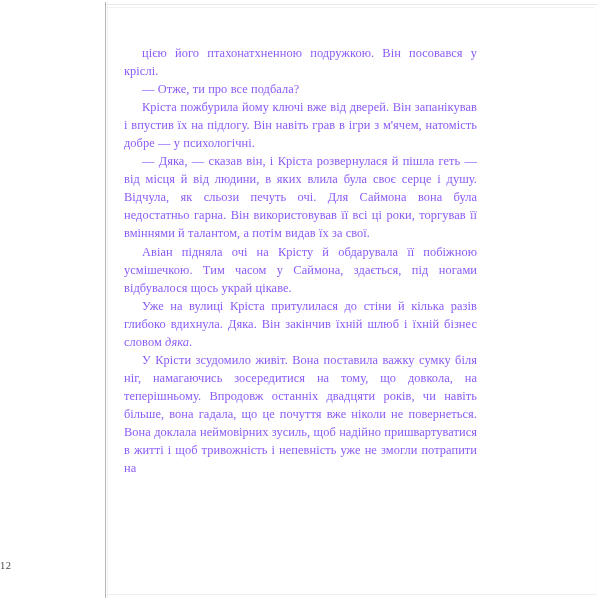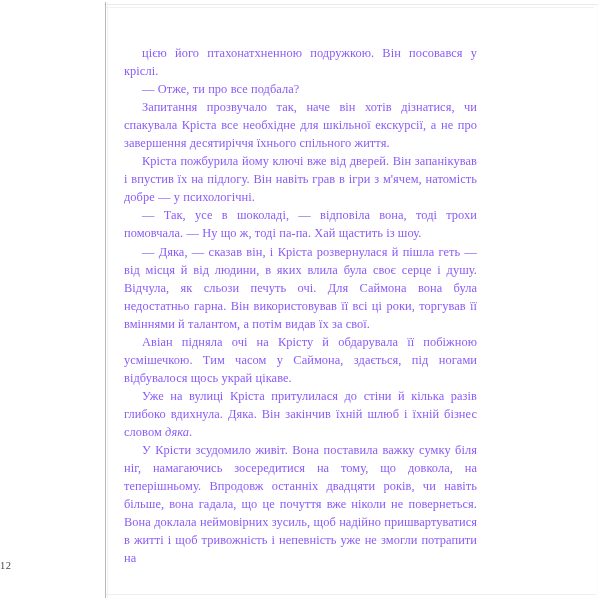--- a/index.html
+++ b/index.html
@@ -115,23 +115,21 @@
   <div class="scan-edge-top"></div>
   <div class="scan-edge-top2"></div>
   <div class="spine-line"></div>
   <div class="spine-line-soft"></div>
   <div class="page-right-edge"></div>
   <div class="scan-edge-bottom"></div>
 
   <div id="text-column">
       <p>цією його птахонатхненною подружкою. Він посовався у кріслі.</p>
       <p>— Отже, ти про все подбала?</p>
-      <p>Запитання прозвучало так, наче він хотів дізнатися, чи спакувала Кріста все необхідне для шкільної екскурсії, а не про завершення десятиріччя їхнього спільного життя.</p>
       <p>Кріста пожбурила йому ключі вже від дверей. Він запанікував і впустив їх на підлогу. Він навіть грав в ігри з м'ячем, натомість добре — у психологічні.</p>
-      <p>— Так, усе в шоколаді, — відповіла вона, тоді трохи помовчала. — Ну що ж, тоді па-па. Хай щастить із шоу.</p>
       <p>— Дяка, — сказав він, і Кріста розвернулася й пішла геть — від місця й від людини, в яких влила була своє серце і душу. Відчула, як сльози печуть очі. Для Саймона вона була недостатньо гарна. Він використовував її всі ці роки, торгував її вміннями й талантом, а потім видав їх за свої.</p>
       <p>Авіан підняла очі на Крісту й обдарувала її побіжною усмішечкою. Тим часом у Саймона, здається, під ногами відбувалося щось украй цікаве.</p>
       <p><span>Уже на вулиці Кріста притулилася до стіни й кілька разів глибоко вдихнула. Дяка. Він закінчив їхній шлюб і їхній бізнес словом </span><em>дяка</em><span>.</span></p>
       <p>У Крісти зсудомило живіт. Вона поставила важку сумку біля ніг, намагаючись зосередитися на тому, що довкола, на теперішньому. Впродовж останніх двадцяти років, чи навіть більше, вона гадала, що це почуття вже ніколи не повернеться. Вона доклала неймовірних зусиль, щоб надійно пришвартуватися в житті і щоб тривожність і непевність уже не змогли потрапити на</p>
     </div>
 
   <div id="page-number">12</div>
 
 </div>
 

